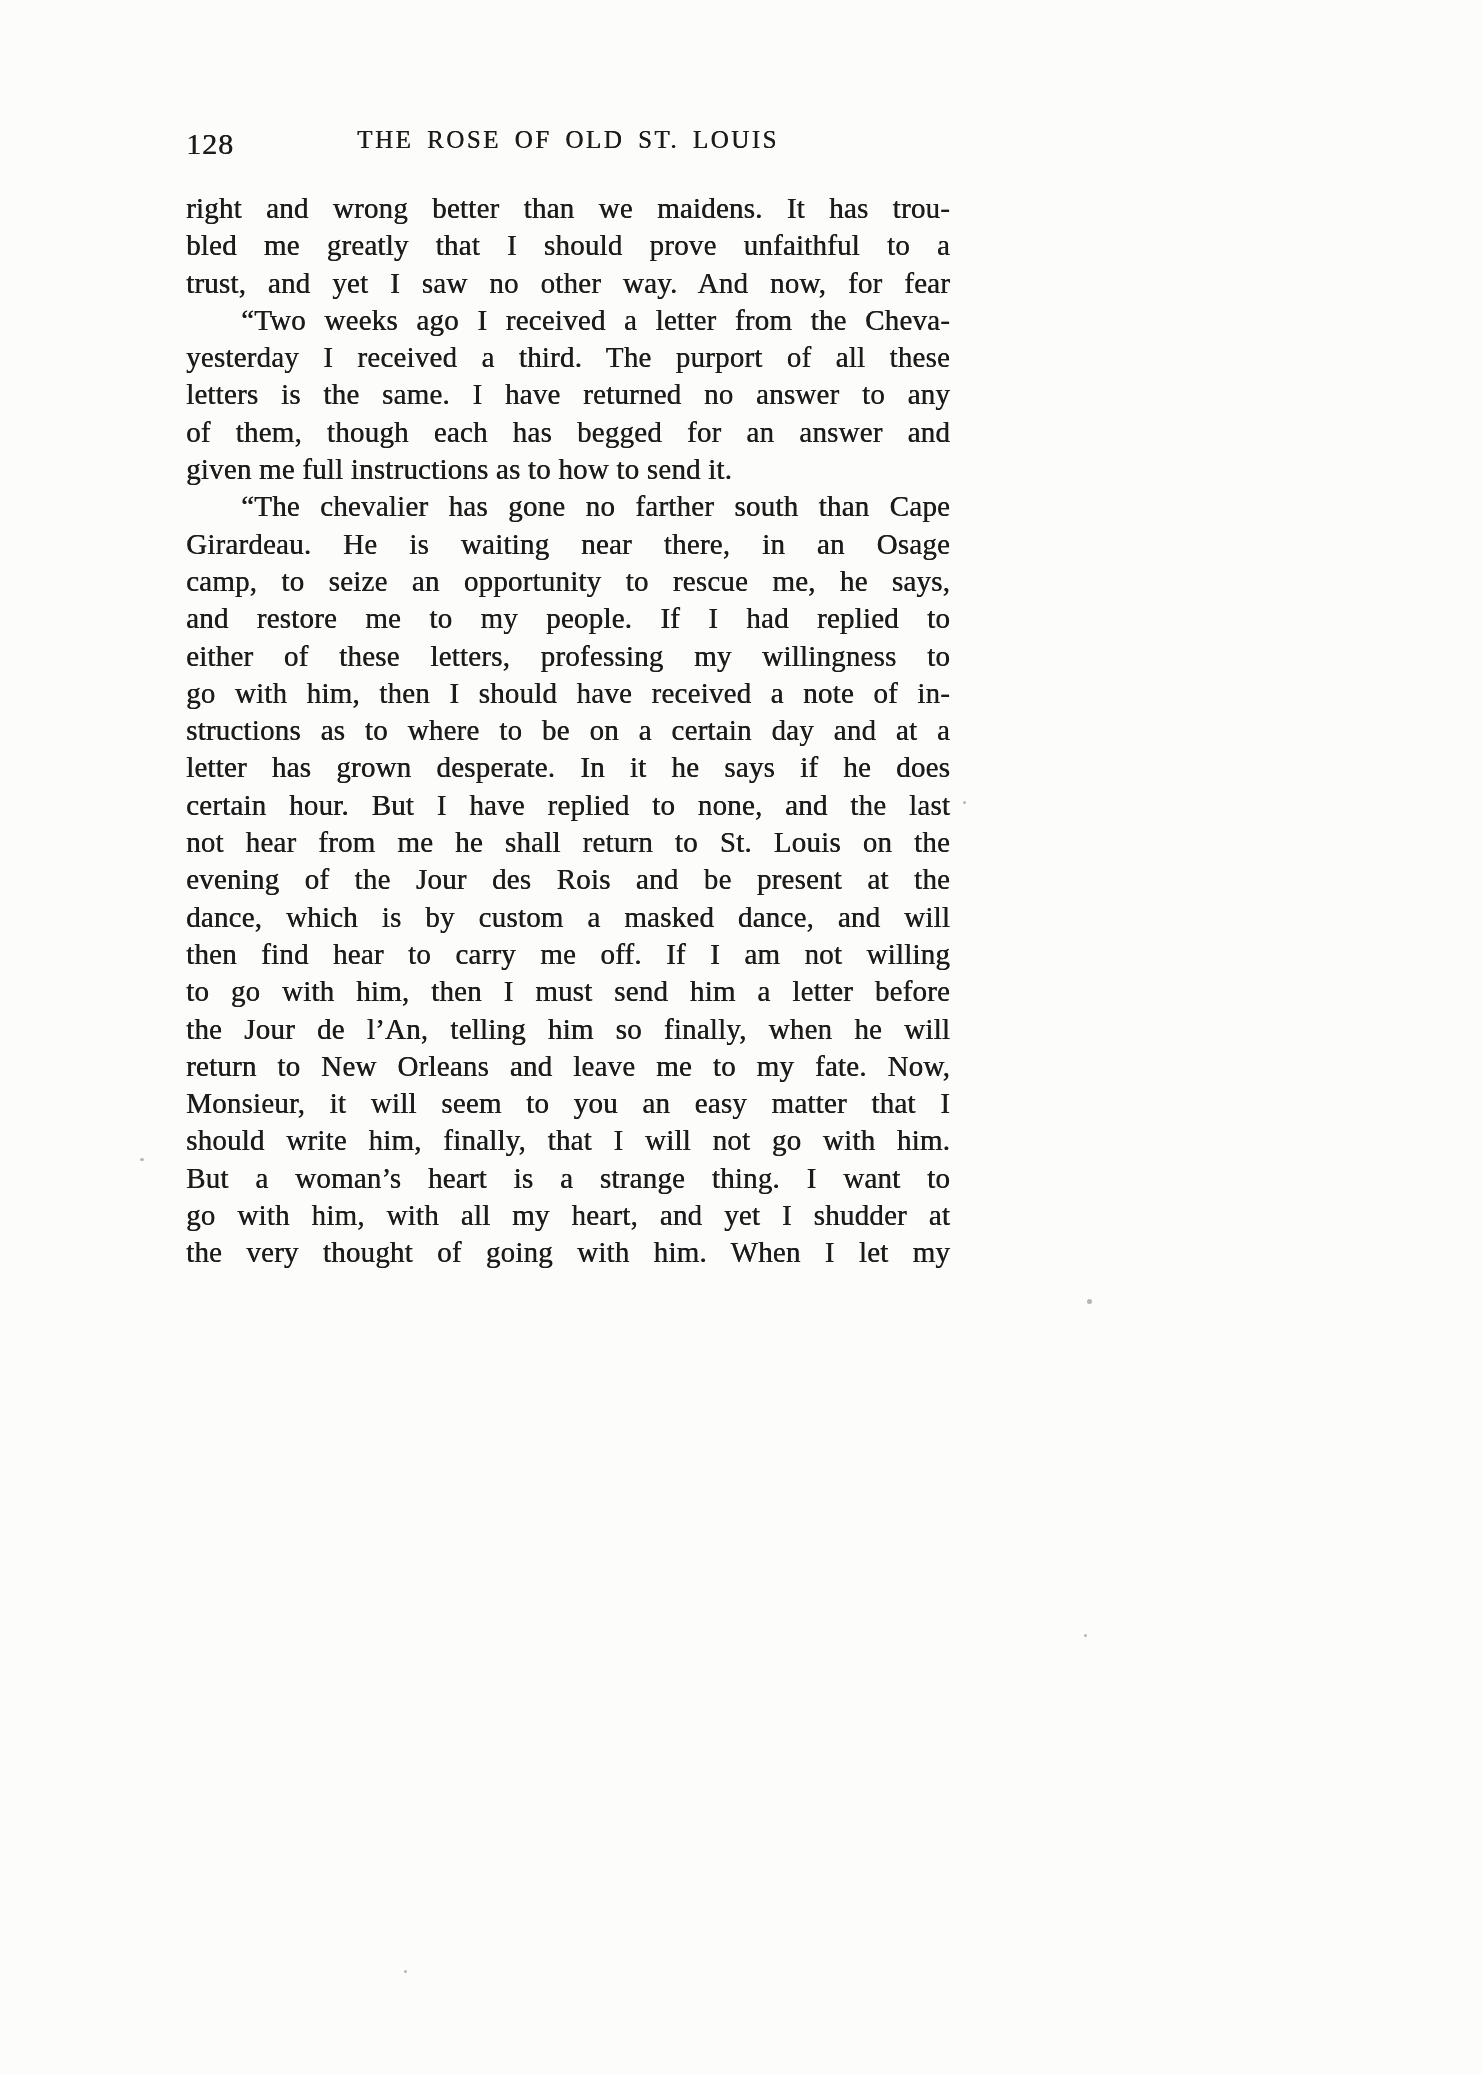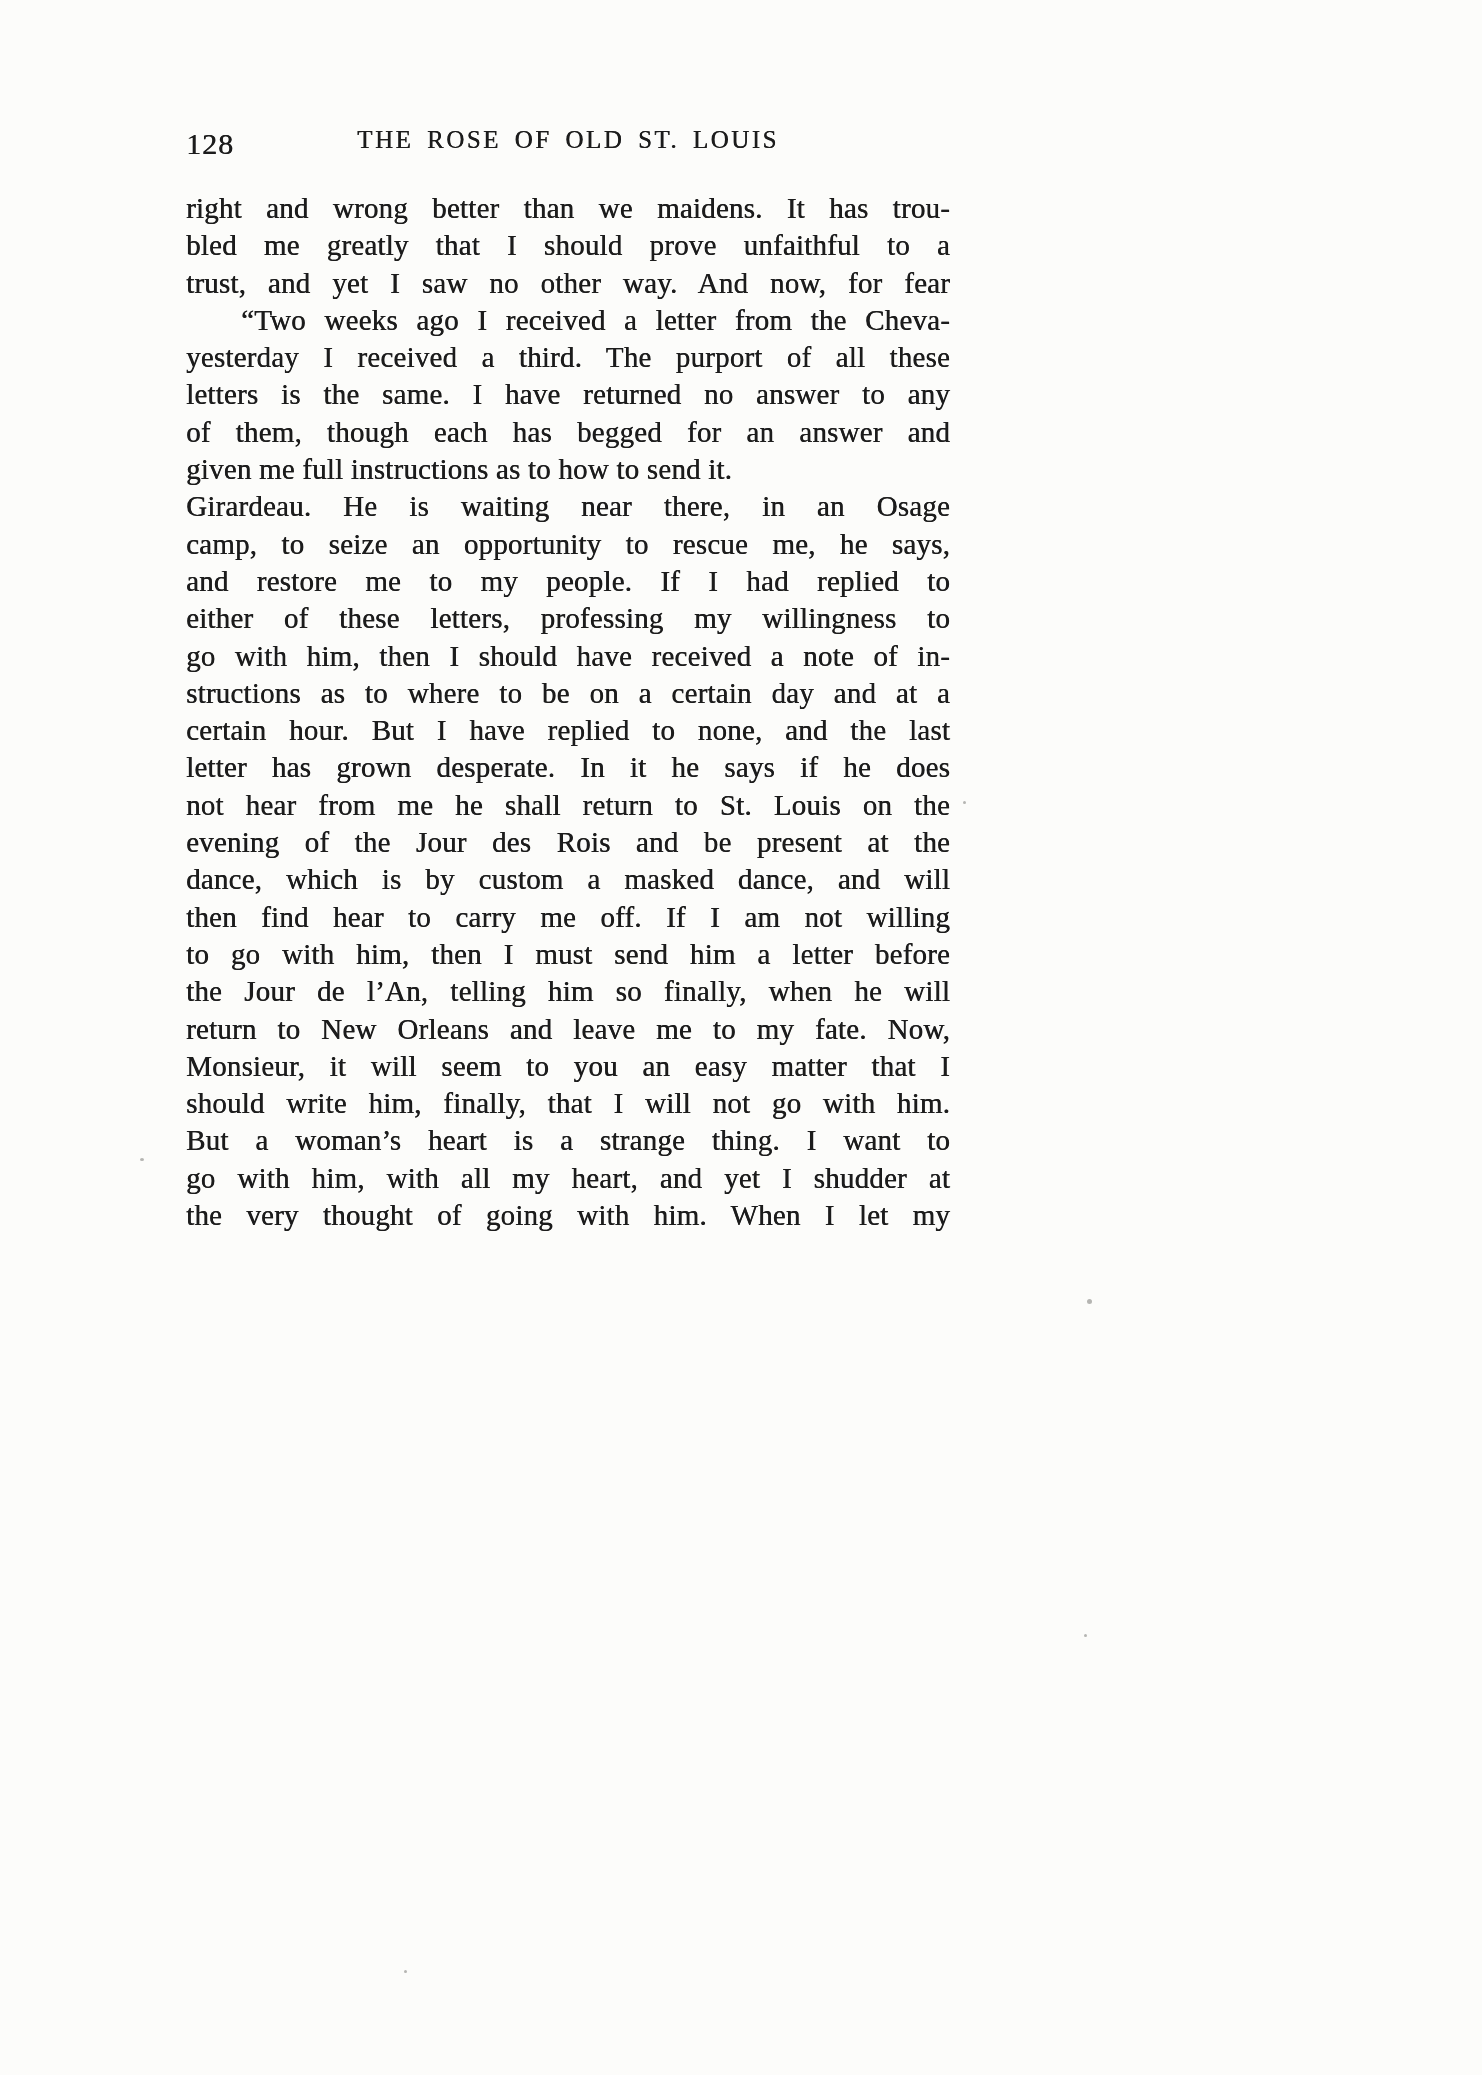--- a/index.html
+++ b/index.html
@@ -93,28 +93,29 @@
 
       <div class="paragraph">
         <div class="line indent">“Two weeks ago I received a letter from the Cheva-</div>
         <div class="line">yesterday I received a third.  The purport of all these</div>
         <div class="line">letters is the same.  I have returned no answer to any</div>
         <div class="line">of them, though each has begged for an answer and</div>
         <div class="line last">given me full instructions as to how to send it.</div>
       </div>
 
       <div class="paragraph">
+        <div class="line indent">“The chevalier has gone no farther south than Cape</div>
         <div class="line">Girardeau.  He is waiting near there, in an Osage</div>
         <div class="line">camp, to seize an opportunity to rescue me, he says,</div>
         <div class="line">and restore me to my people.  If I had replied to</div>
         <div class="line">either of these letters, professing my willingness to</div>
         <div class="line">go with him, then I should have received a note of in-</div>
         <div class="line">structions as to where to be on a certain day and at a</div>
+        <div class="line">letter has grown desperate.  In it he says if he does</div>
         <div class="line">certain hour.  But I have replied to none, and the last</div>
-        <div class="line">letter has grown desperate.  In it he says if he does</div>
         <div class="line">not hear from me he shall return to St. Louis on the</div>
         <div class="line">evening of the Jour des Rois and be present at the</div>
         <div class="line">dance, which is by custom a masked dance, and will</div>
         <div class="line">then find hear to carry me off.  If I am not willing</div>
         <div class="line">to go with him, then I must send him a letter before</div>
         <div class="line">the Jour de l’An, telling him so finally, when he will</div>
         <div class="line">return to New Orleans and leave me to my fate.  Now,</div>
         <div class="line">Monsieur, it will seem to you an easy matter that I</div>
         <div class="line">should write him, finally, that I will not go with him.</div>
         <div class="line">But a woman’s heart is a strange thing.  I want to</div>

